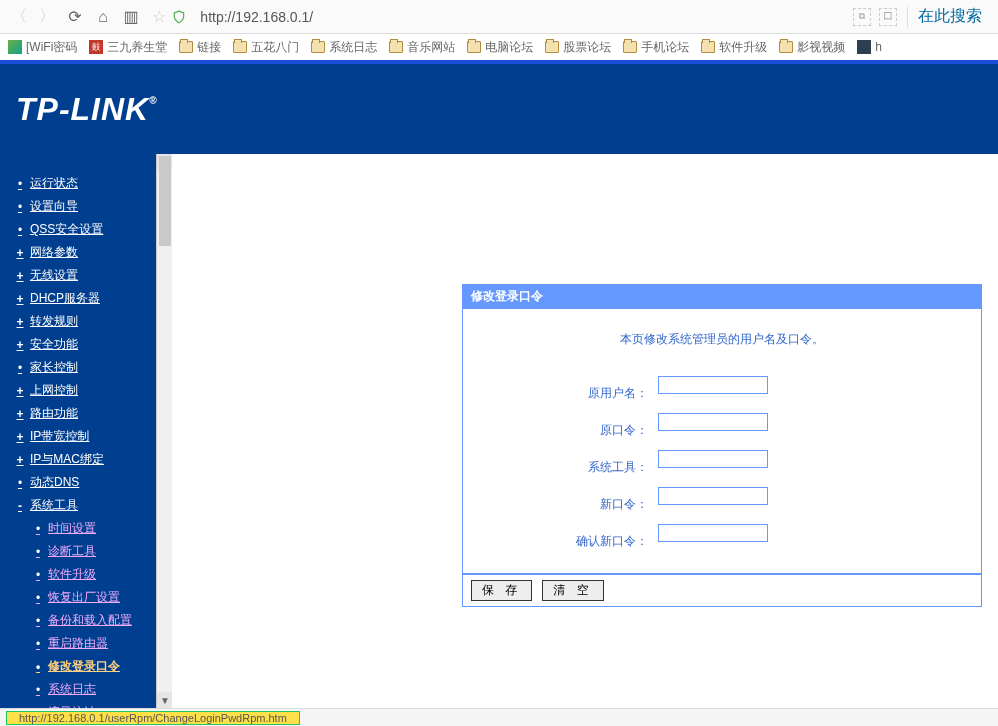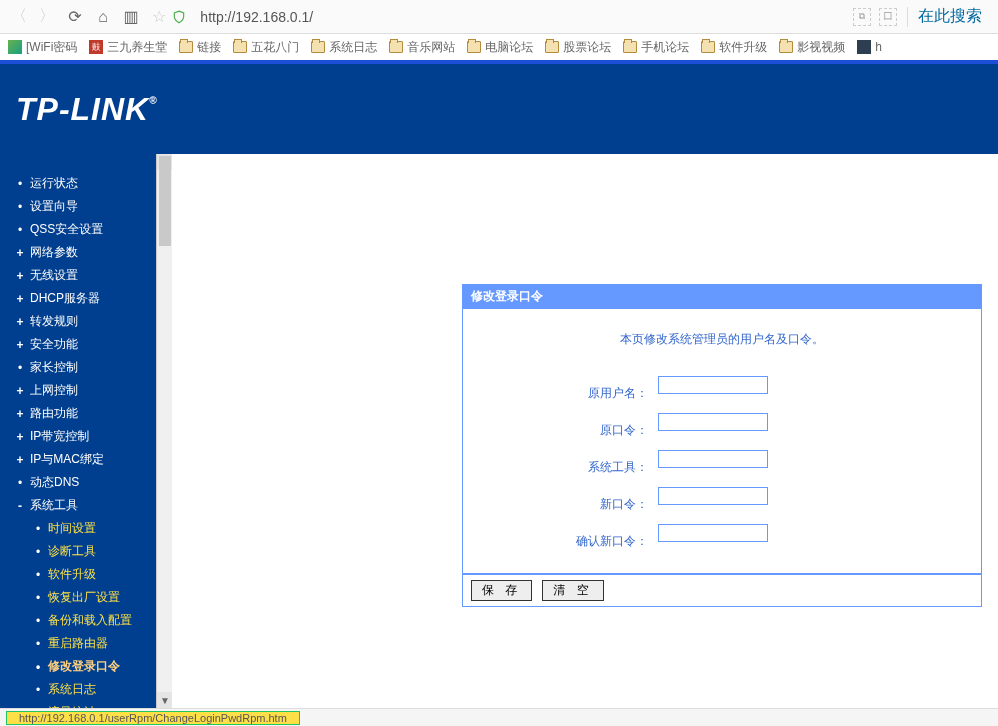--- a/index.html
+++ b/index.html
@@ -29,26 +29,26 @@
     .logo sup { font-size:10px; vertical-align: top; position: relative; top: 4px;}
 
     .below-header { display:flex; height: calc(100% - 90px); }
 
     .sidebar { width:172px; background:#003f8f; color:#fff; position:relative; padding:18px 0 10px 16px; overflow:hidden;}
     .sb-scroll { position:absolute; right:0; top:0; width:16px; height:100%; background:#f0f0f0; border-left:1px solid #c9c9c9; }
     .sb-scroll-thumb { position:absolute; left:2px; top:2px; width:12px; height:90px; background:#c9c9c9; border-radius:0; }
     .sb-scroll-arrow { position:absolute; left:0; width:16px; height:16px; background:#e5e5e5; display:flex; align-items:center; justify-content:center; color:#666; font-size:10px;}
     .sb-scroll-arrow.down { bottom:0;}
 
-    .sb-item { display:flex; align-items:center; gap:6px; padding:3px 0; color:#fff; font-size:12px; cursor:pointer; }
+    .sb-item { display:flex; align-items:center; gap:6px; padding:3px 0; color:#fff; font-size:12px; cursor:pointer;text-decoration:underline; }
     .sb-bullet-plus { color:#fff; font-weight:bold; width:8px; text-align:center;}
     .sb-bullet-minus { color:#fff; font-weight:bold; width:8px; text-align:center;}
     .sb-bullet-dot { width:8px; text-align:center;}
     .sb-sub { padding-left: 18px; }
-    .sb-sub .sb-item { color:#fde047; }
+    .sb-sub .sb-item { color:#f0abfc; }
     .sb-item.active { color:#ffd080; font-weight:bold; }
     .sb-text { white-space:nowrap; }
     .sb-bullet-dot::before { content:"•"; color:#fff;}
     .sb-sub .sb-bullet-dot::before { color:#fff;}
 
     .content { flex:1; background:#fff; position:relative; padding:0; }
     .panel { position:absolute; left:290px; top:130px; width:520px; }
     .panel-header { background:#6699ff; color:#fff; font-size:12px; font-weight:bold; padding:3px 8px; border:1px solid #6699ff;}
     .panel-body { border:1px solid #6699ff; border-top:none; padding:14px 30px 20px 30px; }
     .panel-desc { text-align:center; color:#3366cc; font-size:12px; margin:8px 0 20px 0;}

